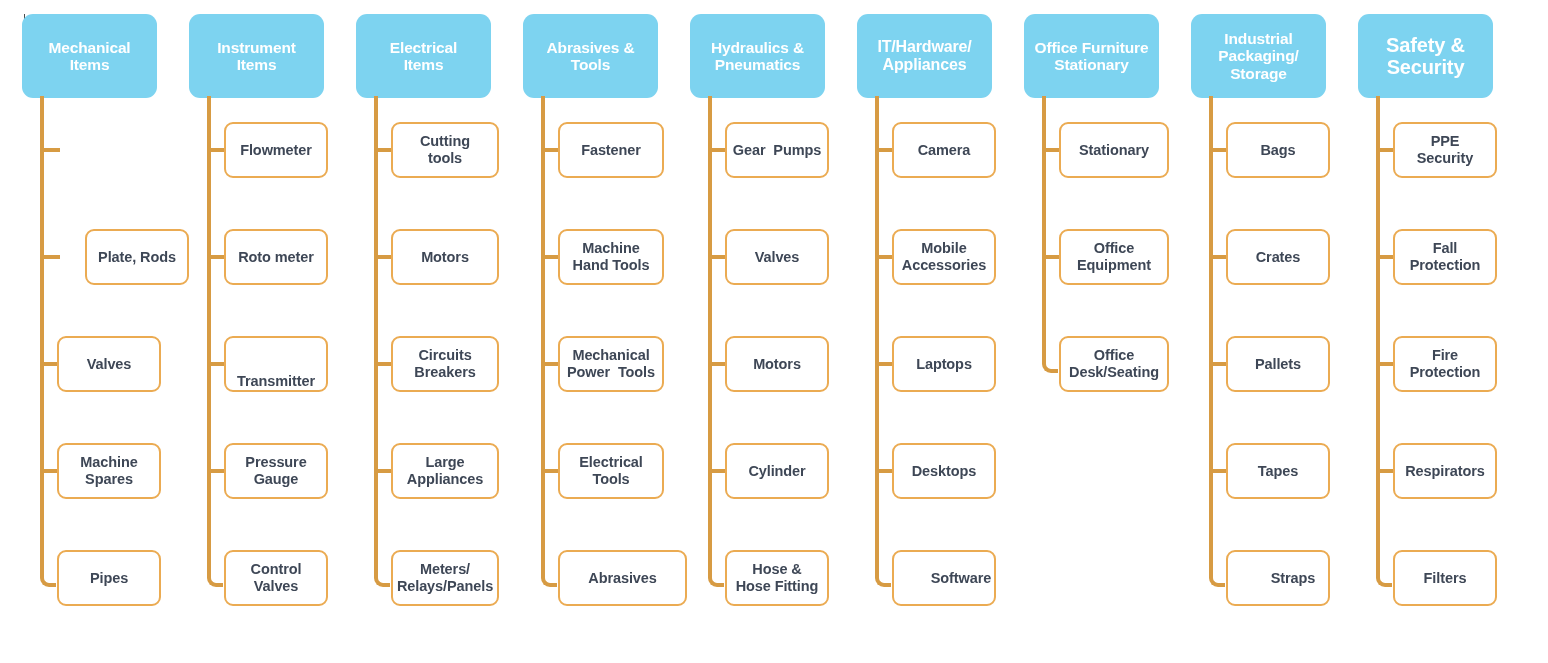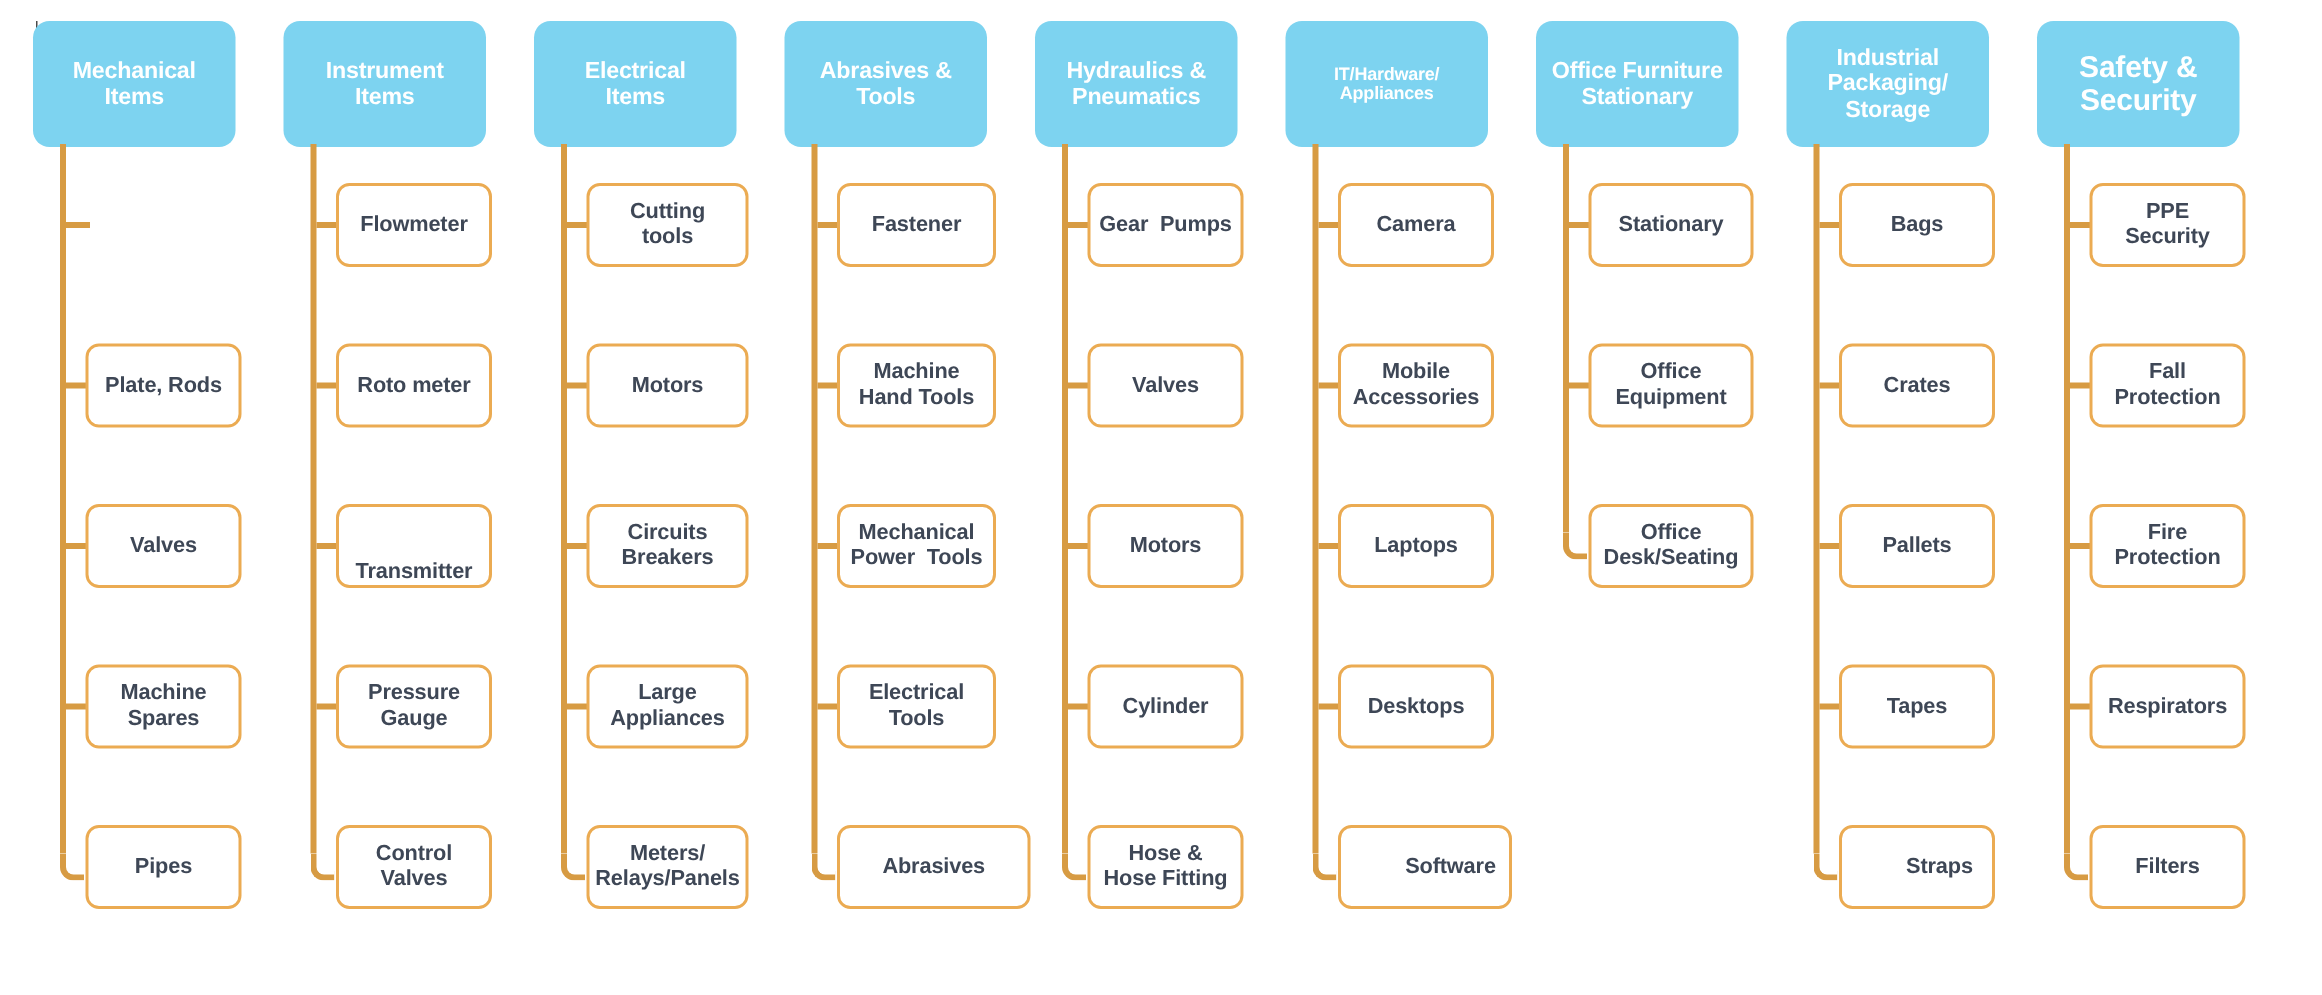--- a/index.html
+++ b/index.html
@@ -127,21 +127,21 @@
   <div class="caret"></div>
 <div class="column" style="left: 0px;">
       <div class="root-node">
         <div class="root-label" style="font-size: 15.5px;">Mechanical
 Items</div>
       </div>
       <div class="stem" style="height: 473px;"></div>
       <div class="stem-elbow" style="top: 569px;"></div>
       <div class="tab" style="top: 148px;"></div>
       <div class="tab" style="top: 255px;"></div>
-      <div class="node" style="top: 229px; width: 104px;">
+      <div class="node" style="top: 229px; width: 104px; margin-left: 28px;">
         <div class="node-label overflow">Plate, Rods</div>
       </div>
       <div class="tab" style="top: 362px;"></div>
       <div class="node" style="top: 336px; width: 104px;">
         <div class="node-label overflow">Valves</div>
       </div>
       <div class="tab" style="top: 469px;"></div>
       <div class="node" style="top: 443px; width: 104px;">
         <div class="node-label overflow">Machine
 Spares</div>
@@ -263,21 +263,21 @@
       <div class="node" style="top: 443px; width: 104px;">
         <div class="node-label overflow">Cylinder</div>
       </div>
       <div class="node" style="top: 550px; width: 104px;">
         <div class="node-label overflow">Hose &amp;
 Hose Fitting</div>
       </div>
     </div>
     <div class="column" style="left: 835px;">
       <div class="root-node">
-        <div class="root-label" style="font-size: 12px;">IT/Hardware/
+        <div class="root-label" style="font-size: 16px;">IT/Hardware/
 Appliances</div>
       </div>
       <div class="stem" style="height: 473px;"></div>
       <div class="stem-elbow" style="top: 569px;"></div>
       <div class="tab" style="top: 148px;"></div>
       <div class="node" style="top: 122px; width: 104px;">
         <div class="node-label overflow">Camera</div>
       </div>
       <div class="tab" style="top: 255px;"></div>
       <div class="node" style="top: 229px; width: 104px;">
@@ -285,21 +285,21 @@
 Accessories</div>
       </div>
       <div class="tab" style="top: 362px;"></div>
       <div class="node" style="top: 336px; width: 104px;">
         <div class="node-label overflow">Laptops</div>
       </div>
       <div class="tab" style="top: 469px;"></div>
       <div class="node" style="top: 443px; width: 104px;">
         <div class="node-label overflow">Desktops</div>
       </div>
-      <div class="node" style="top: 550px; width: 116px; padding-left: 34px;">
+      <div class="node" style="top: 550px; width: 104px; padding-left: 34px;">
         <div class="node-label overflow">Software</div>
       </div>
     </div>
     <div class="column" style="left: 1002px;">
       <div class="root-node">
         <div class="root-label" style="font-size: 15.5px;">Office Furniture
 Stationary</div>
       </div>
       <div class="stem" style="height: 259px;"></div>
       <div class="stem-elbow" style="top: 355px;"></div>

